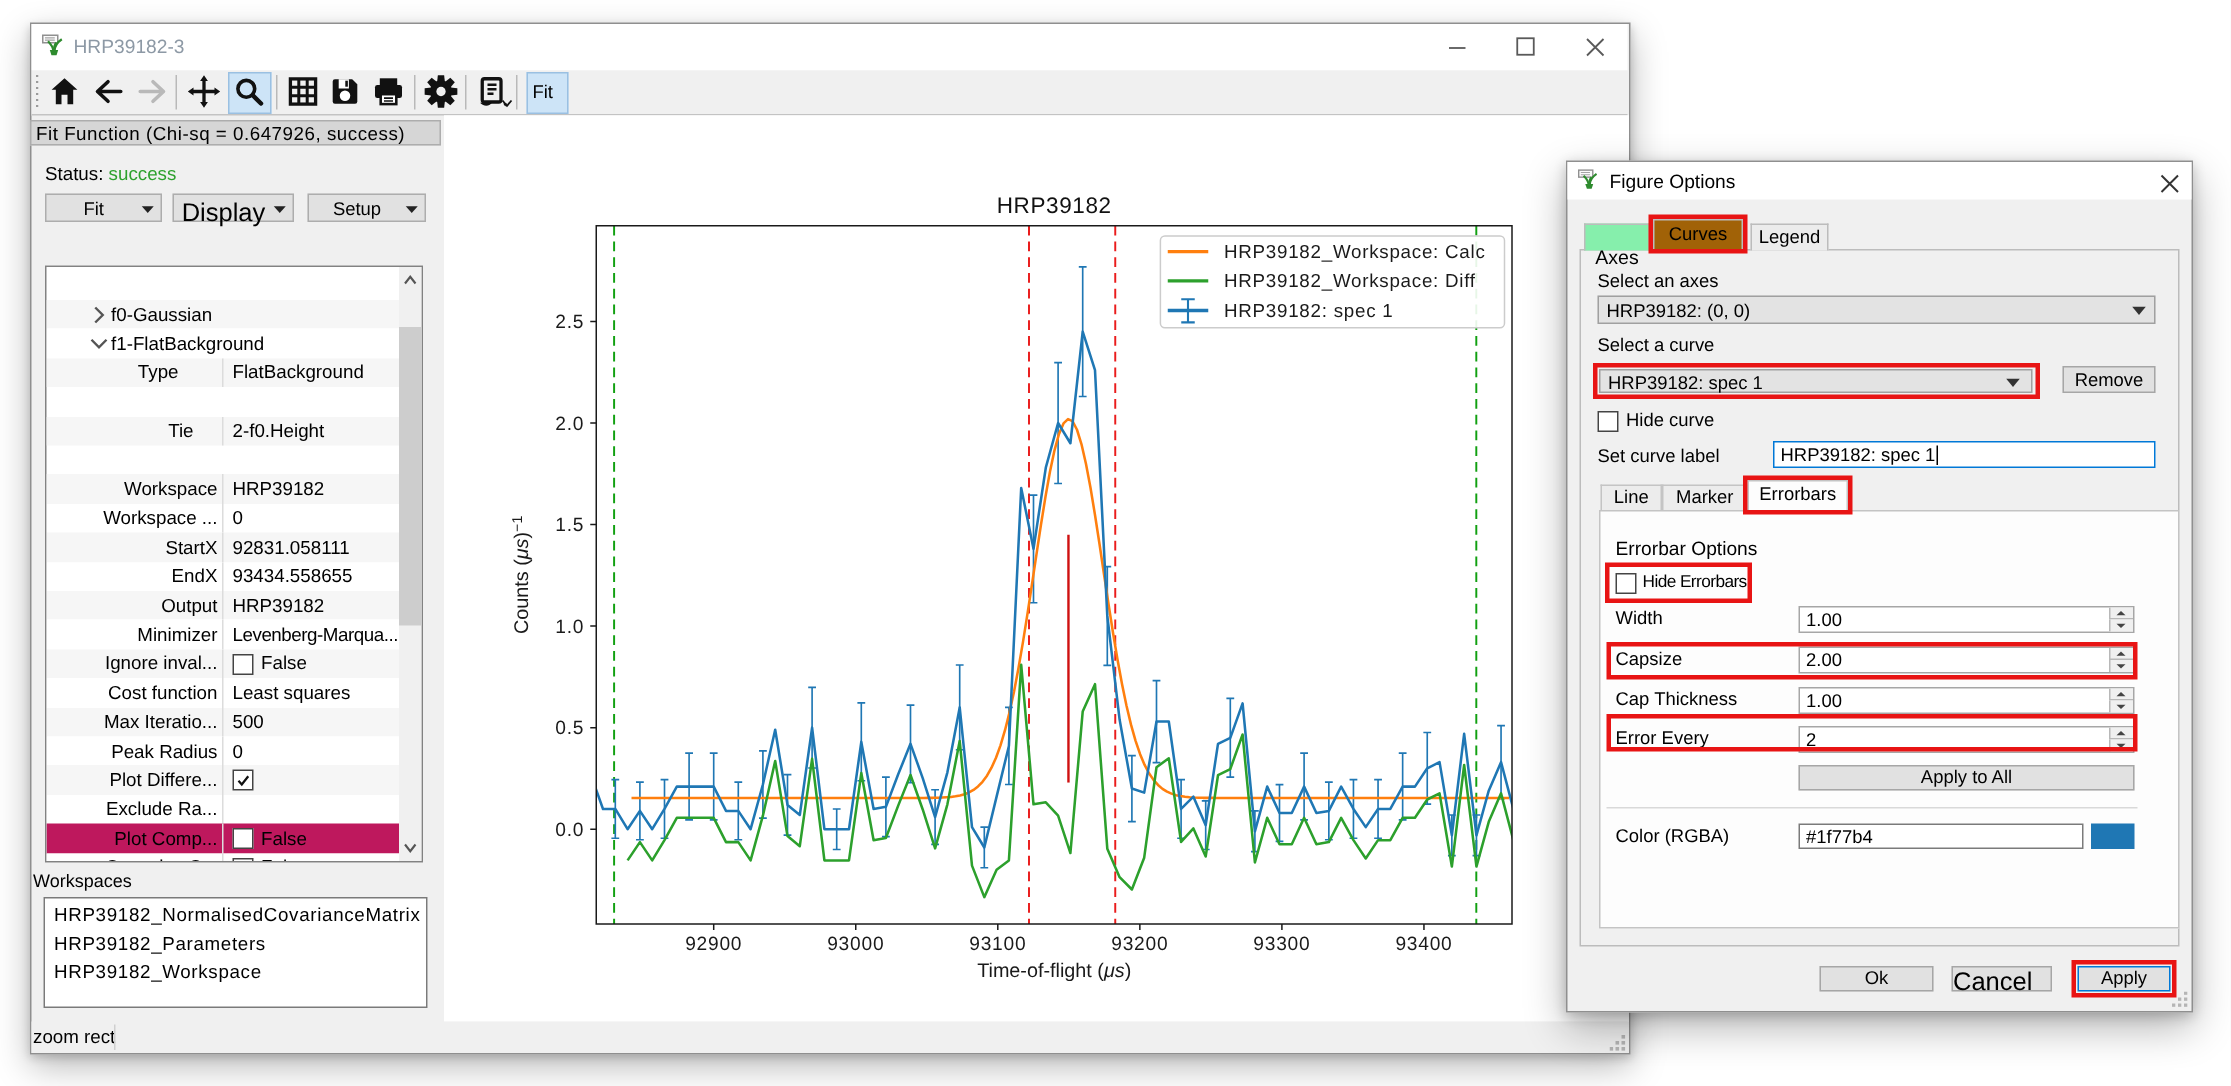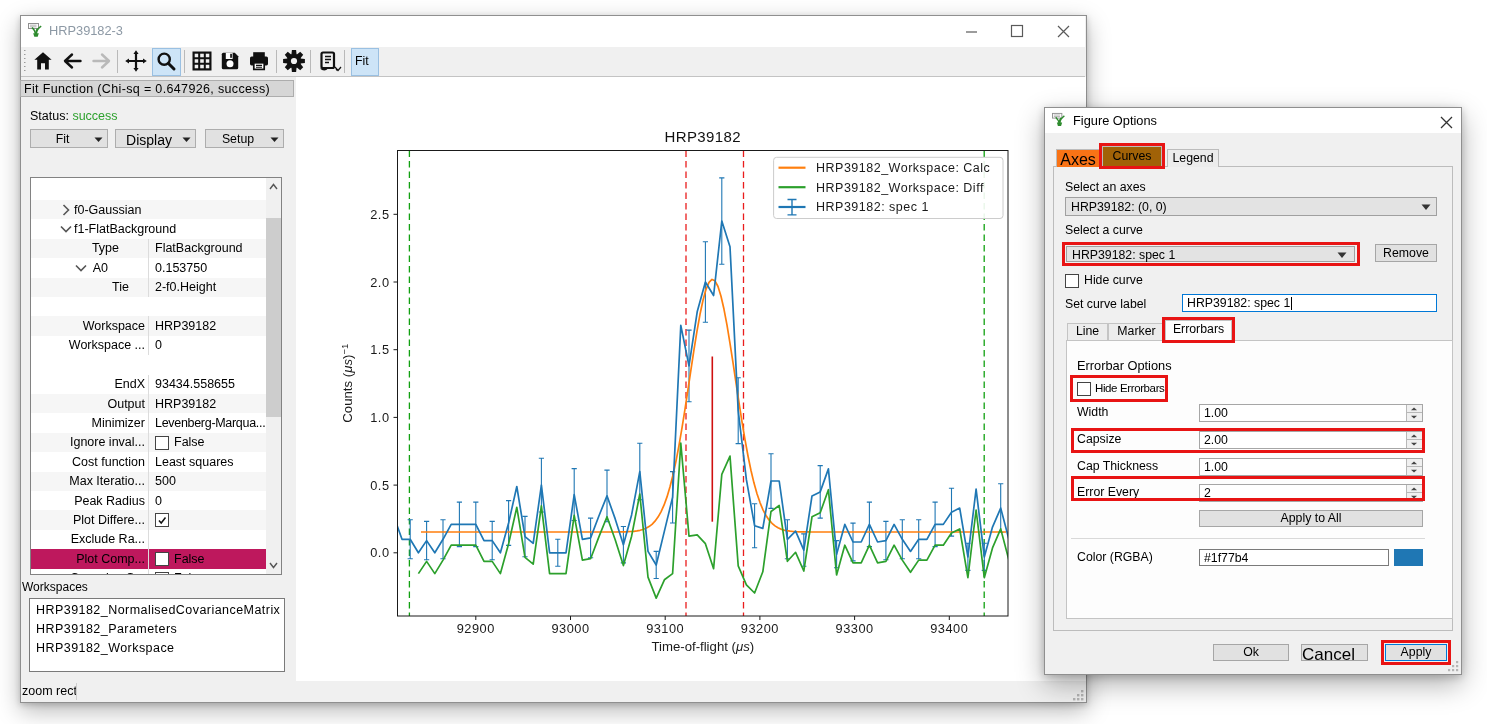--- a/index.html
+++ b/index.html
@@ -185,21 +185,21 @@
 <div style="position:absolute;left:20px;top:80px;width:274px;height:17px;background:#d6d6d6;border:1px solid #adadad;box-sizing:border-box"></div>
 <div style="position:absolute;left:24px;top:81.5px;font-size:12.5px;letter-spacing:0.35px;color:#000">Fit Function (Chi-sq = 0.647926, success)</div>
 <div style="position:absolute;left:30px;top:109px;font-size:12.5px;color:#000">Status: <span style="color:#2da12d">success</span></div>
 <div style="position:absolute;left:30px;top:129px;width:78px;height:19px;background:#e1e1e1;border:1px solid #adadad;box-sizing:border-box">
     <span style="position:absolute;left:0;top:1.5px;width:63px;font-size:12.3px;text-align:center">Fit</span>
     <svg style="position:absolute;left:63px;top:7px" width="9" height="6" viewBox="0 0 9 6">
       <path d="M0.5 0.5 L4.5 5 L8.5 0.5" fill="#222"></path>
     </svg>
   </div>
 <div style="position:absolute;left:115px;top:129px;width:81px;height:19px;background:#e1e1e1;border:1px solid #adadad;box-sizing:border-box">
-    <span style="position:absolute;left:0;top:1.5px;width:66px;font-size:14px;text-align:center">Display</span>
+    <span style="position:absolute;left:0;top:1.5px;width:66px;font-size:17px;text-align:center">Display</span>
     <svg style="position:absolute;left:66px;top:7px" width="9" height="6" viewBox="0 0 9 6">
       <path d="M0.5 0.5 L4.5 5 L8.5 0.5" fill="#222"></path>
     </svg>
   </div>
 <div style="position:absolute;left:205px;top:129px;width:79px;height:19px;background:#e1e1e1;border:1px solid #adadad;box-sizing:border-box">
     <span style="position:absolute;left:0;top:1.5px;width:64px;font-size:12.3px;text-align:center">Setup</span>
     <svg style="position:absolute;left:64px;top:7px" width="9" height="6" viewBox="0 0 9 6">
       <path d="M0.5 0.5 L4.5 5 L8.5 0.5" fill="#222"></path>
     </svg>
   </div>
@@ -214,42 +214,39 @@
       <svg style="position:absolute;left:27px;top:2px" width="16" height="16" viewBox="0 0 16 16">
         <path d="M3 5.5 L8 10.5 L13 5.5" stroke="#555" stroke-width="1.6" fill="none"></path>
       </svg>
       <span style="position:absolute;top:2.5px;font-size:12.5px;color:#000;white-space:nowrap;left:43px">f1-FlatBackground</span>
     </div>
     <div style="position:absolute;left:0px;top:60.8px;width:236px;height:19.4px;background:#f6f6f6">
       <div style="position:absolute;left:117px;top:0;width:1px;height:19.4px;background:#dcdcdc"></div>
       <span style="position:absolute;top:2.5px;font-size:12.5px;color:#000;white-space:nowrap;left:44px;width:44px;text-align:right">Type</span>
       <span style="position:absolute;top:2.5px;font-size:12.5px;color:#000;white-space:nowrap;left:124px">FlatBackground</span>
     </div>
-    <div style="position:absolute;left:0px;top:80.2px;width:236px;height:19.4px;background:#ffffff">
-      <div style="position:absolute;left:117px;top:0;width:1px;height:19.4px;background:#dcdcdc"></div>
-      <svg style="position:absolute;left:42px;top:2px" width="16" height="16" viewBox="0 0 16 16">
-        <path d="M3 5.5 L8 10.5 L13 5.5" stroke="#555" stroke-width="1.6" fill="none"></path>
-      </svg>
-      <span style="position:absolute;top:2.5px;font-size:12.5px;color:#000;white-space:nowrap;left:55px;width:22px;text-align:right">A0</span>
-      <span style="position:absolute;top:2.5px;font-size:12.5px;color:#000;white-space:nowrap;left:124px">0.153750</span>
-    </div>
     <div style="position:absolute;left:0px;top:99.6px;width:236px;height:19.4px;background:#f6f6f6">
       <div style="position:absolute;left:117px;top:0;width:1px;height:19.4px;background:#dcdcdc"></div>
       <span style="position:absolute;top:2.5px;font-size:12.5px;color:#000;white-space:nowrap;left:48px;width:50px;text-align:right">Tie</span>
       <span style="position:absolute;top:2.5px;font-size:12.5px;color:#000;white-space:nowrap;left:124px">2-f0.Height</span>
     </div>
     <div style="position:absolute;left:0px;top:138.4px;width:236px;height:19.4px;background:#f6f6f6">
       <div style="position:absolute;left:117px;top:0;width:1px;height:19.4px;background:#dcdcdc"></div>
       <span style="position:absolute;top:2.5px;font-size:12.5px;color:#000;white-space:nowrap;left:10px;width:104px;text-align:right">Workspace</span>
       <span style="position:absolute;top:2.5px;font-size:12.5px;color:#000;white-space:nowrap;left:124px">HRP39182</span>
     </div>
     <div style="position:absolute;left:0px;top:157.8px;width:236px;height:19.4px;background:#ffffff">
       <div style="position:absolute;left:117px;top:0;width:1px;height:19.4px;background:#dcdcdc"></div>
       <span style="position:absolute;top:2.5px;font-size:12.5px;color:#000;white-space:nowrap;left:10px;width:104px;text-align:right">Workspace ...</span>
       <span style="position:absolute;top:2.5px;font-size:12.5px;color:#000;white-space:nowrap;left:124px">0</span>
+    </div>
+    <div style="position:absolute;left:0px;top:177.2px;width:236px;height:19.4px;background:#f6f6f6">
+      <div style="position:absolute;left:117px;top:0;width:1px;height:19.4px;background:#dcdcdc"></div>
+      <span style="position:absolute;top:2.5px;font-size:12.5px;color:#000;white-space:nowrap;left:10px;width:104px;text-align:right">StartX</span>
+      <span style="position:absolute;top:2.5px;font-size:12.5px;color:#000;white-space:nowrap;left:124px">92831.058111</span>
     </div>
     <div style="position:absolute;left:0px;top:196.6px;width:236px;height:19.4px;background:#ffffff">
       <div style="position:absolute;left:117px;top:0;width:1px;height:19.4px;background:#dcdcdc"></div>
       <span style="position:absolute;top:2.5px;font-size:12.5px;color:#000;white-space:nowrap;left:10px;width:104px;text-align:right">EndX</span>
       <span style="position:absolute;top:2.5px;font-size:12.5px;color:#000;white-space:nowrap;left:124px">93434.558655</span>
     </div>
     <div style="position:absolute;left:0px;top:216.0px;width:236px;height:19.4px;background:#f6f6f6">
       <div style="position:absolute;left:117px;top:0;width:1px;height:19.4px;background:#dcdcdc"></div>
       <span style="position:absolute;top:2.5px;font-size:12.5px;color:#000;white-space:nowrap;left:10px;width:104px;text-align:right">Output</span>
       <span style="position:absolute;top:2.5px;font-size:12.5px;color:#000;white-space:nowrap;left:124px">HRP39182</span>
@@ -346,21 +343,21 @@
 <path d="M8.3 12 C8.5 8.5 10.5 6 13.2 4.2"></path>
 <path d="M8 12 C8 9 9 7 9.5 6.5"></path>
 </g>
 <path d="M5.2 11.3 h5.6 l-1.1 3.5 h-3.4 z" fill="#2e8b2e"></path>
 </svg>
 <div style="position:absolute;left:1073px;top:113px;font-size:12.8px;color:#000">Figure Options</div>
 <svg style="position:absolute;left:1440px;top:116px" width="13" height="13" viewBox="0 0 13 13">
     <path d="M1 1 L12 12 M12 1 L1 12" stroke="#333" stroke-width="1.3"></path>
   </svg>
 <div style="position:absolute;left:1053px;top:166px;width:400px;height:465px;background:#f0f0f0;border:1px solid #bcbcbc;box-sizing:border-box"></div>
-<div style="position:absolute;left:1056px;top:149px;width:44px;height:18px;background:#f97316;border:1px solid #bcbcbc;border-bottom:none;box-sizing:border-box;font-size:16px;text-align:center;padding-top:1px">Axes</div>
+<div style="position:absolute;left:1056px;top:149px;width:44px;height:18px;background:#86efac;border:1px solid #bcbcbc;border-bottom:none;box-sizing:border-box;font-size:13px;text-align:center;padding-top:14px">Axes</div>
 <div style="position:absolute;left:1102px;top:146px;width:60px;height:21px;background:#a16207;border:1px solid #bcbcbc;border-bottom:none;box-sizing:border-box;font-size:12.3px;text-align:center;padding-top:2px;z-index:5">Curves</div>
 <div style="position:absolute;left:1167px;top:149px;width:52px;height:18px;background:#ececec;border:1px solid #bcbcbc;border-bottom:none;box-sizing:border-box;font-size:12.3px;text-align:center;padding-top:1px">Legend</div>
 <div style="position:absolute;left:1099px;top:143px;width:66px;height:26px;border:3px solid #e81414;box-sizing:border-box;z-index:30"></div>
 <div style="position:absolute;left:1065px;top:180px;font-size:12.3px">Select an axes</div>
 <div style="position:absolute;left:1065px;top:197px;width:372px;height:19px;background:#e3e3e3;border:1px solid #a0a0a0;box-sizing:border-box">
 <span style="position:absolute;left:5px;top:1.5px;font-size:12.3px">HRP39182: (0, 0)</span>
 <svg style="position:absolute;right:5px;top:6px" width="10" height="7" viewBox="0 0 10 7">
       <path d="M0.5 0.5 L5 6 L9.5 0.5" fill="#333"></path>
     </svg>
   </div>

